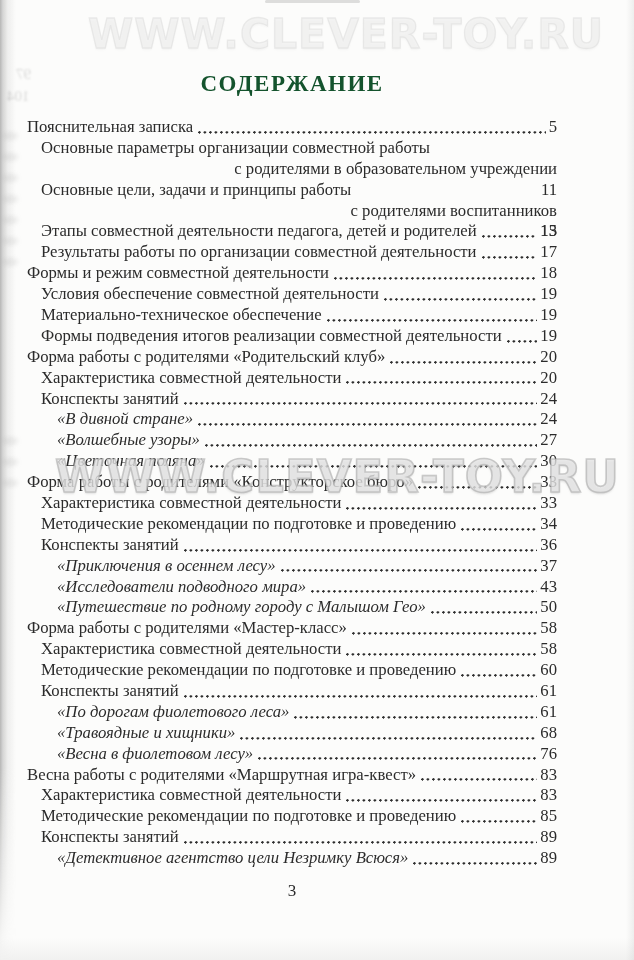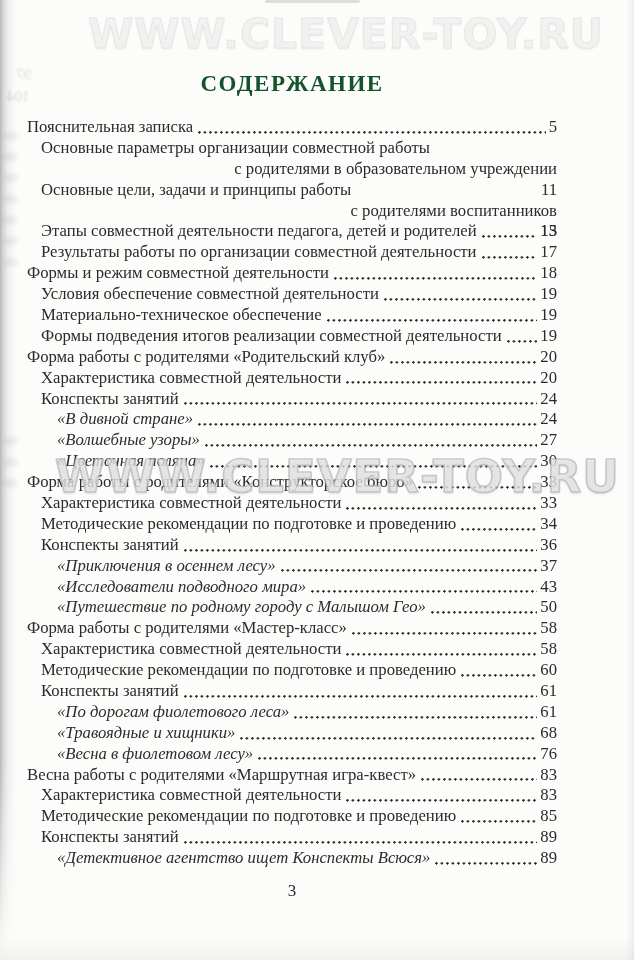--- a/index.html
+++ b/index.html
@@ -280,21 +280,21 @@
         <span class="t">Методические рекомендации по подготовке и проведению</span>
         <span class="leader"></span>
         <span class="pg">85</span>
       </div>
       <div class="row lv1">
         <span class="t">Конспекты занятий</span>
         <span class="leader"></span>
         <span class="pg">89</span>
       </div>
       <div class="row lv3 it">
-        <span class="t">«Детективное агентство ищет Конспекты Всюся»</span>
+        <span class="t">«Детективное агентство цели Незримку Всюся»</span>
         <span class="leader"></span>
         <span class="pg">89</span>
       </div>
     </div>
 
   <div class="watermark wm-mid">WWW.CLEVER-TOY.RU</div>
 
   <div class="folio">3</div>
 
   <div id="ghosts">

